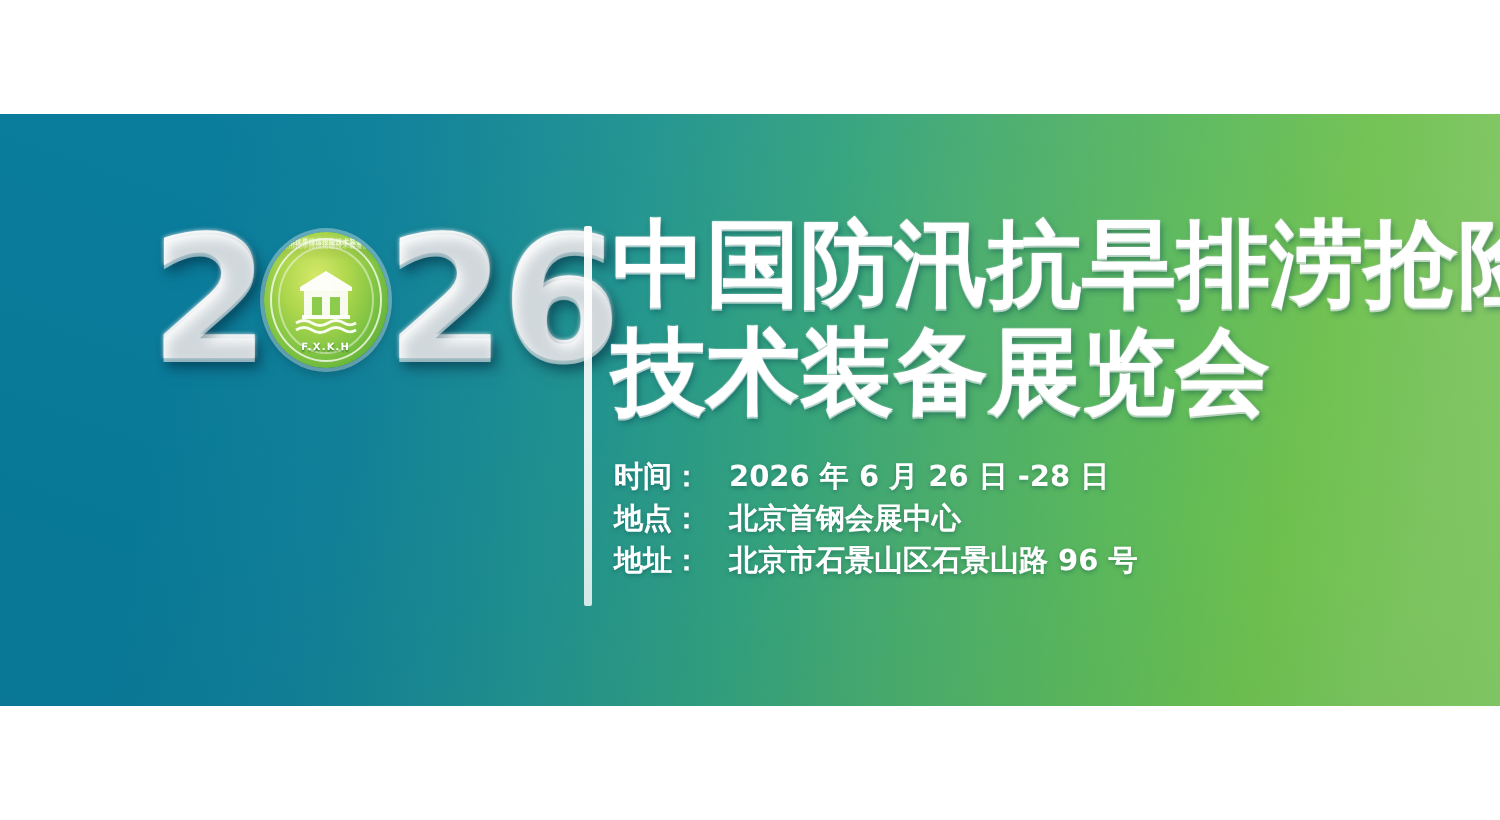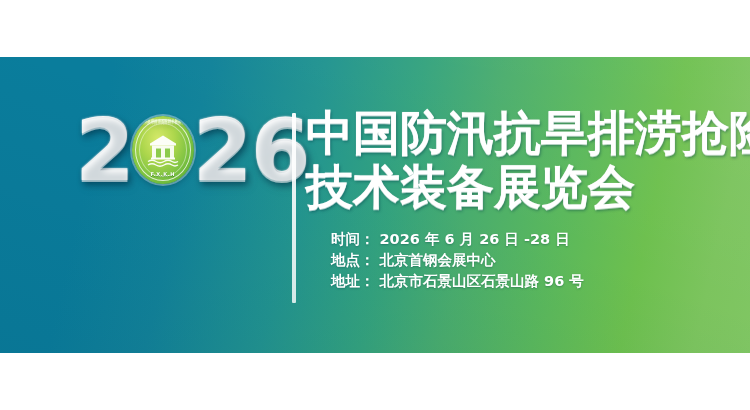--- a/index.html
+++ b/index.html
@@ -198,25 +198,24 @@
     font-family: "DejaVu Sans", "Liberation Sans", sans-serif;
     font-weight: 700;
     font-size: 14.5px;
     line-height: 21px;
     color: #ffffff;
     white-space: nowrap;
     text-shadow: 0 1px 2px rgba(0,60,70,0.35);
   }
   .detail-label {
     display: inline-block;
-    margin-left: 24px;
   }
   .detail-value {
     display: inline-block;
-    margin-left: 5px;
+    margin-left: 14px;
   }
 </style>
 </head>
 <body>
 
 <div id="poster">
 
   <div class="banner"></div>
 
   <div class="year-block">

